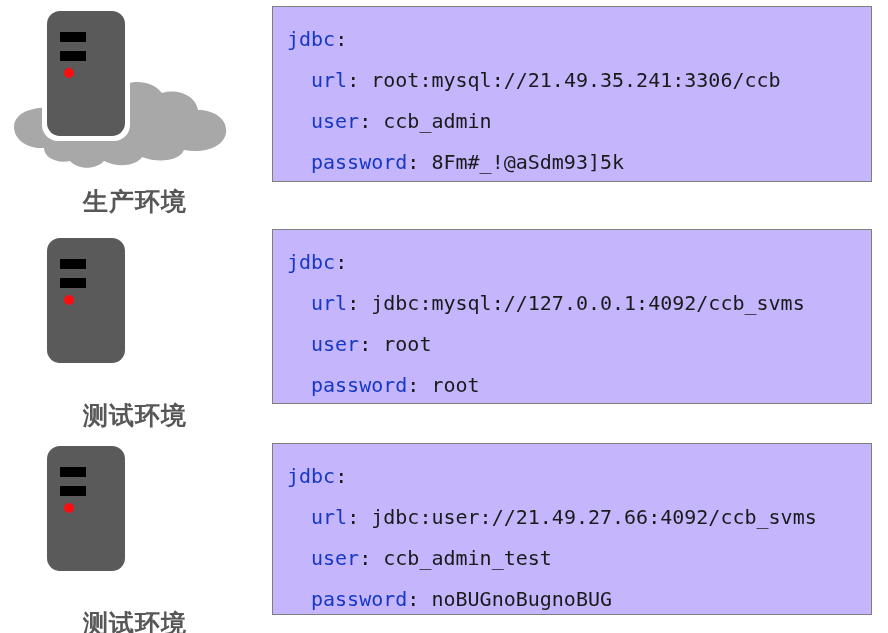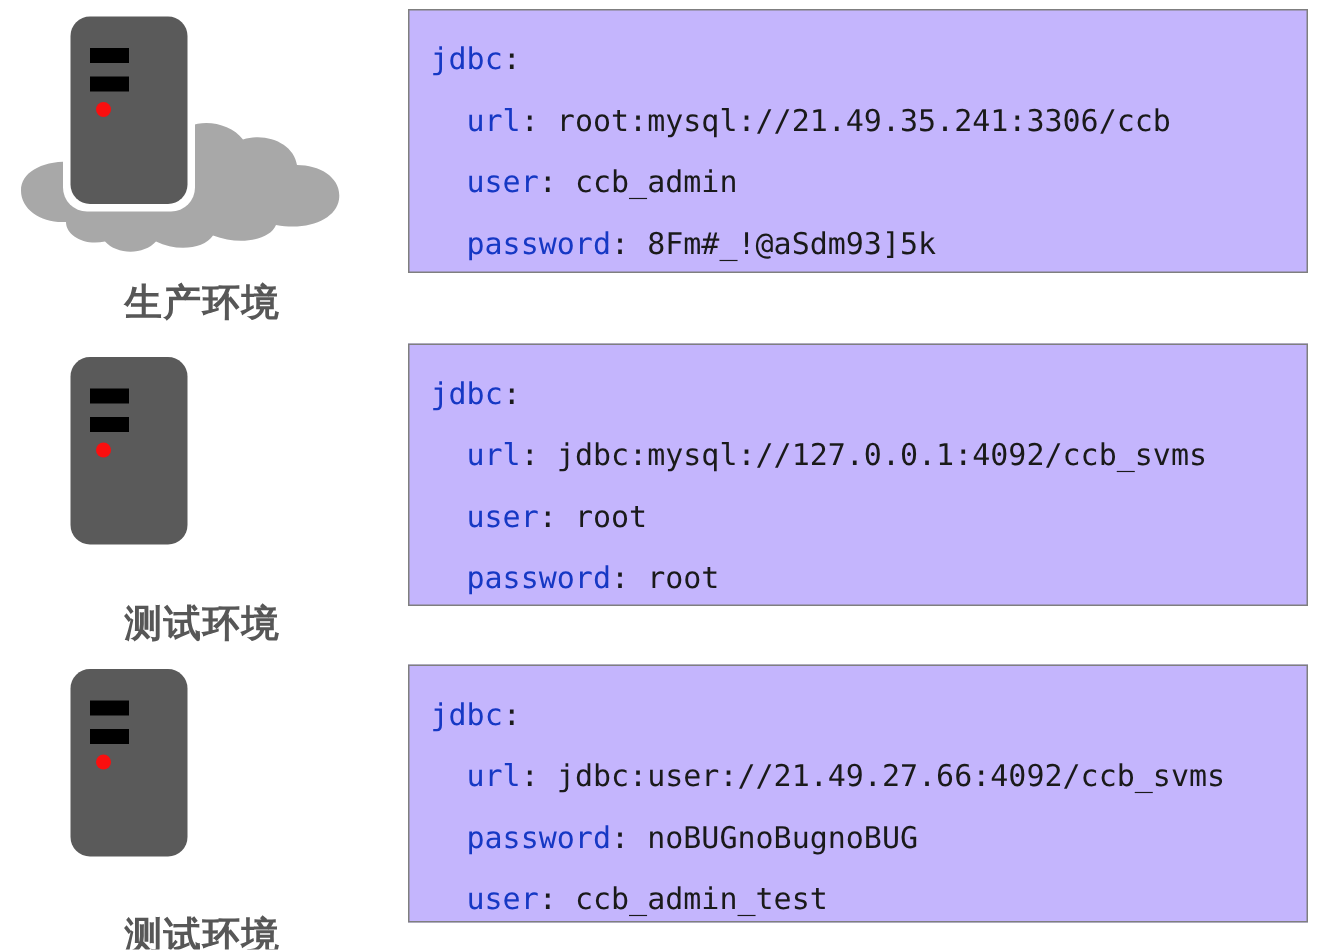--- a/index.html
+++ b/index.html
@@ -160,17 +160,17 @@
   <div class="config-panel p2">
     <div class="yaml-line"><span class="yaml-key">jdbc</span><span class="yaml-val">:</span></div>
     <div class="yaml-line indent"><span class="yaml-key">url</span><span class="yaml-val">: </span><span class="yaml-val">jdbc:mysql://127.0.0.1:4092/ccb_svms</span></div>
     <div class="yaml-line indent"><span class="yaml-key">user</span><span class="yaml-val">: </span><span class="yaml-val">root</span></div>
     <div class="yaml-line indent"><span class="yaml-key">password</span><span class="yaml-val">: </span><span class="yaml-val">root</span></div>
   </div>
 
   <div class="config-panel p3">
     <div class="yaml-line"><span class="yaml-key">jdbc</span><span class="yaml-val">:</span></div>
     <div class="yaml-line indent"><span class="yaml-key">url</span><span class="yaml-val">: </span><span class="yaml-val">jdbc:user://21.49.27.66:4092/ccb_svms</span></div>
+    <div class="yaml-line indent"><span class="yaml-key">user</span><span class="yaml-val">: </span><span class="yaml-val">ccb_admin_test</span></div>
     <div class="yaml-line indent"><span class="yaml-key">password</span><span class="yaml-val">: </span><span class="yaml-val">noBUGnoBugnoBUG</span></div>
-    <div class="yaml-line indent"><span class="yaml-key">user</span><span class="yaml-val">: </span><span class="yaml-val">ccb_admin_test</span></div>
   </div>
 
 </div>
 
 </body></html>

